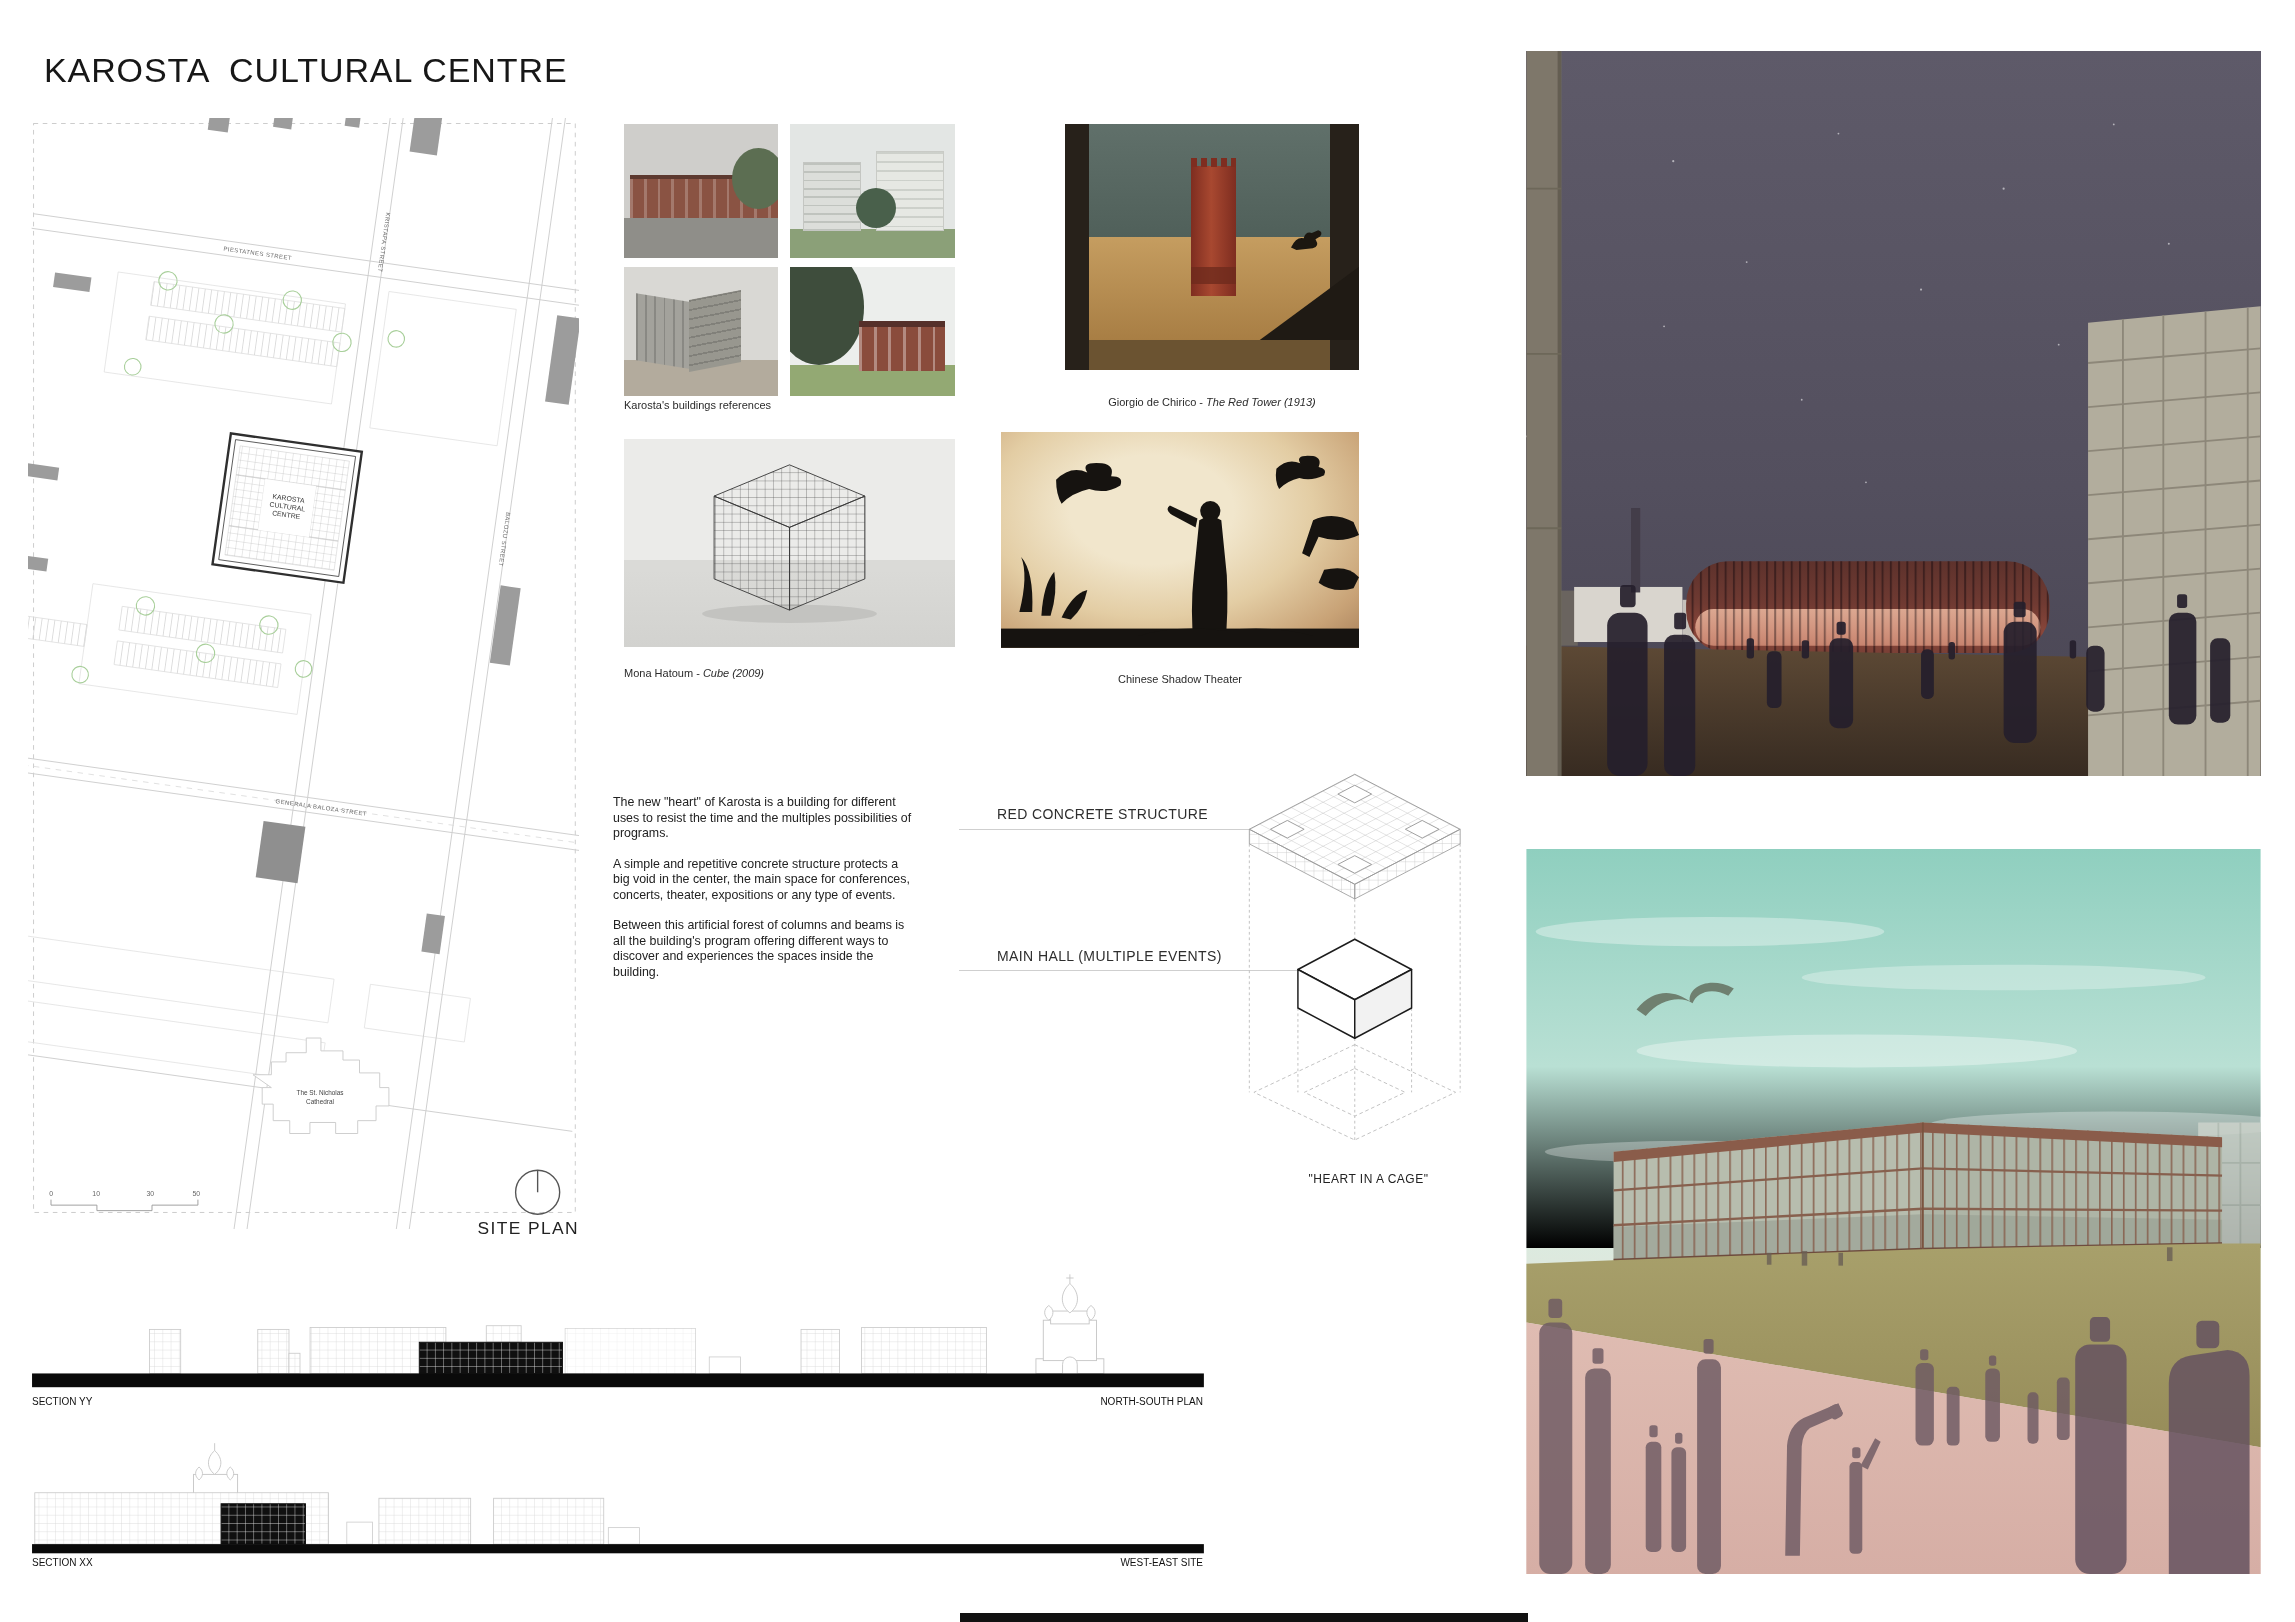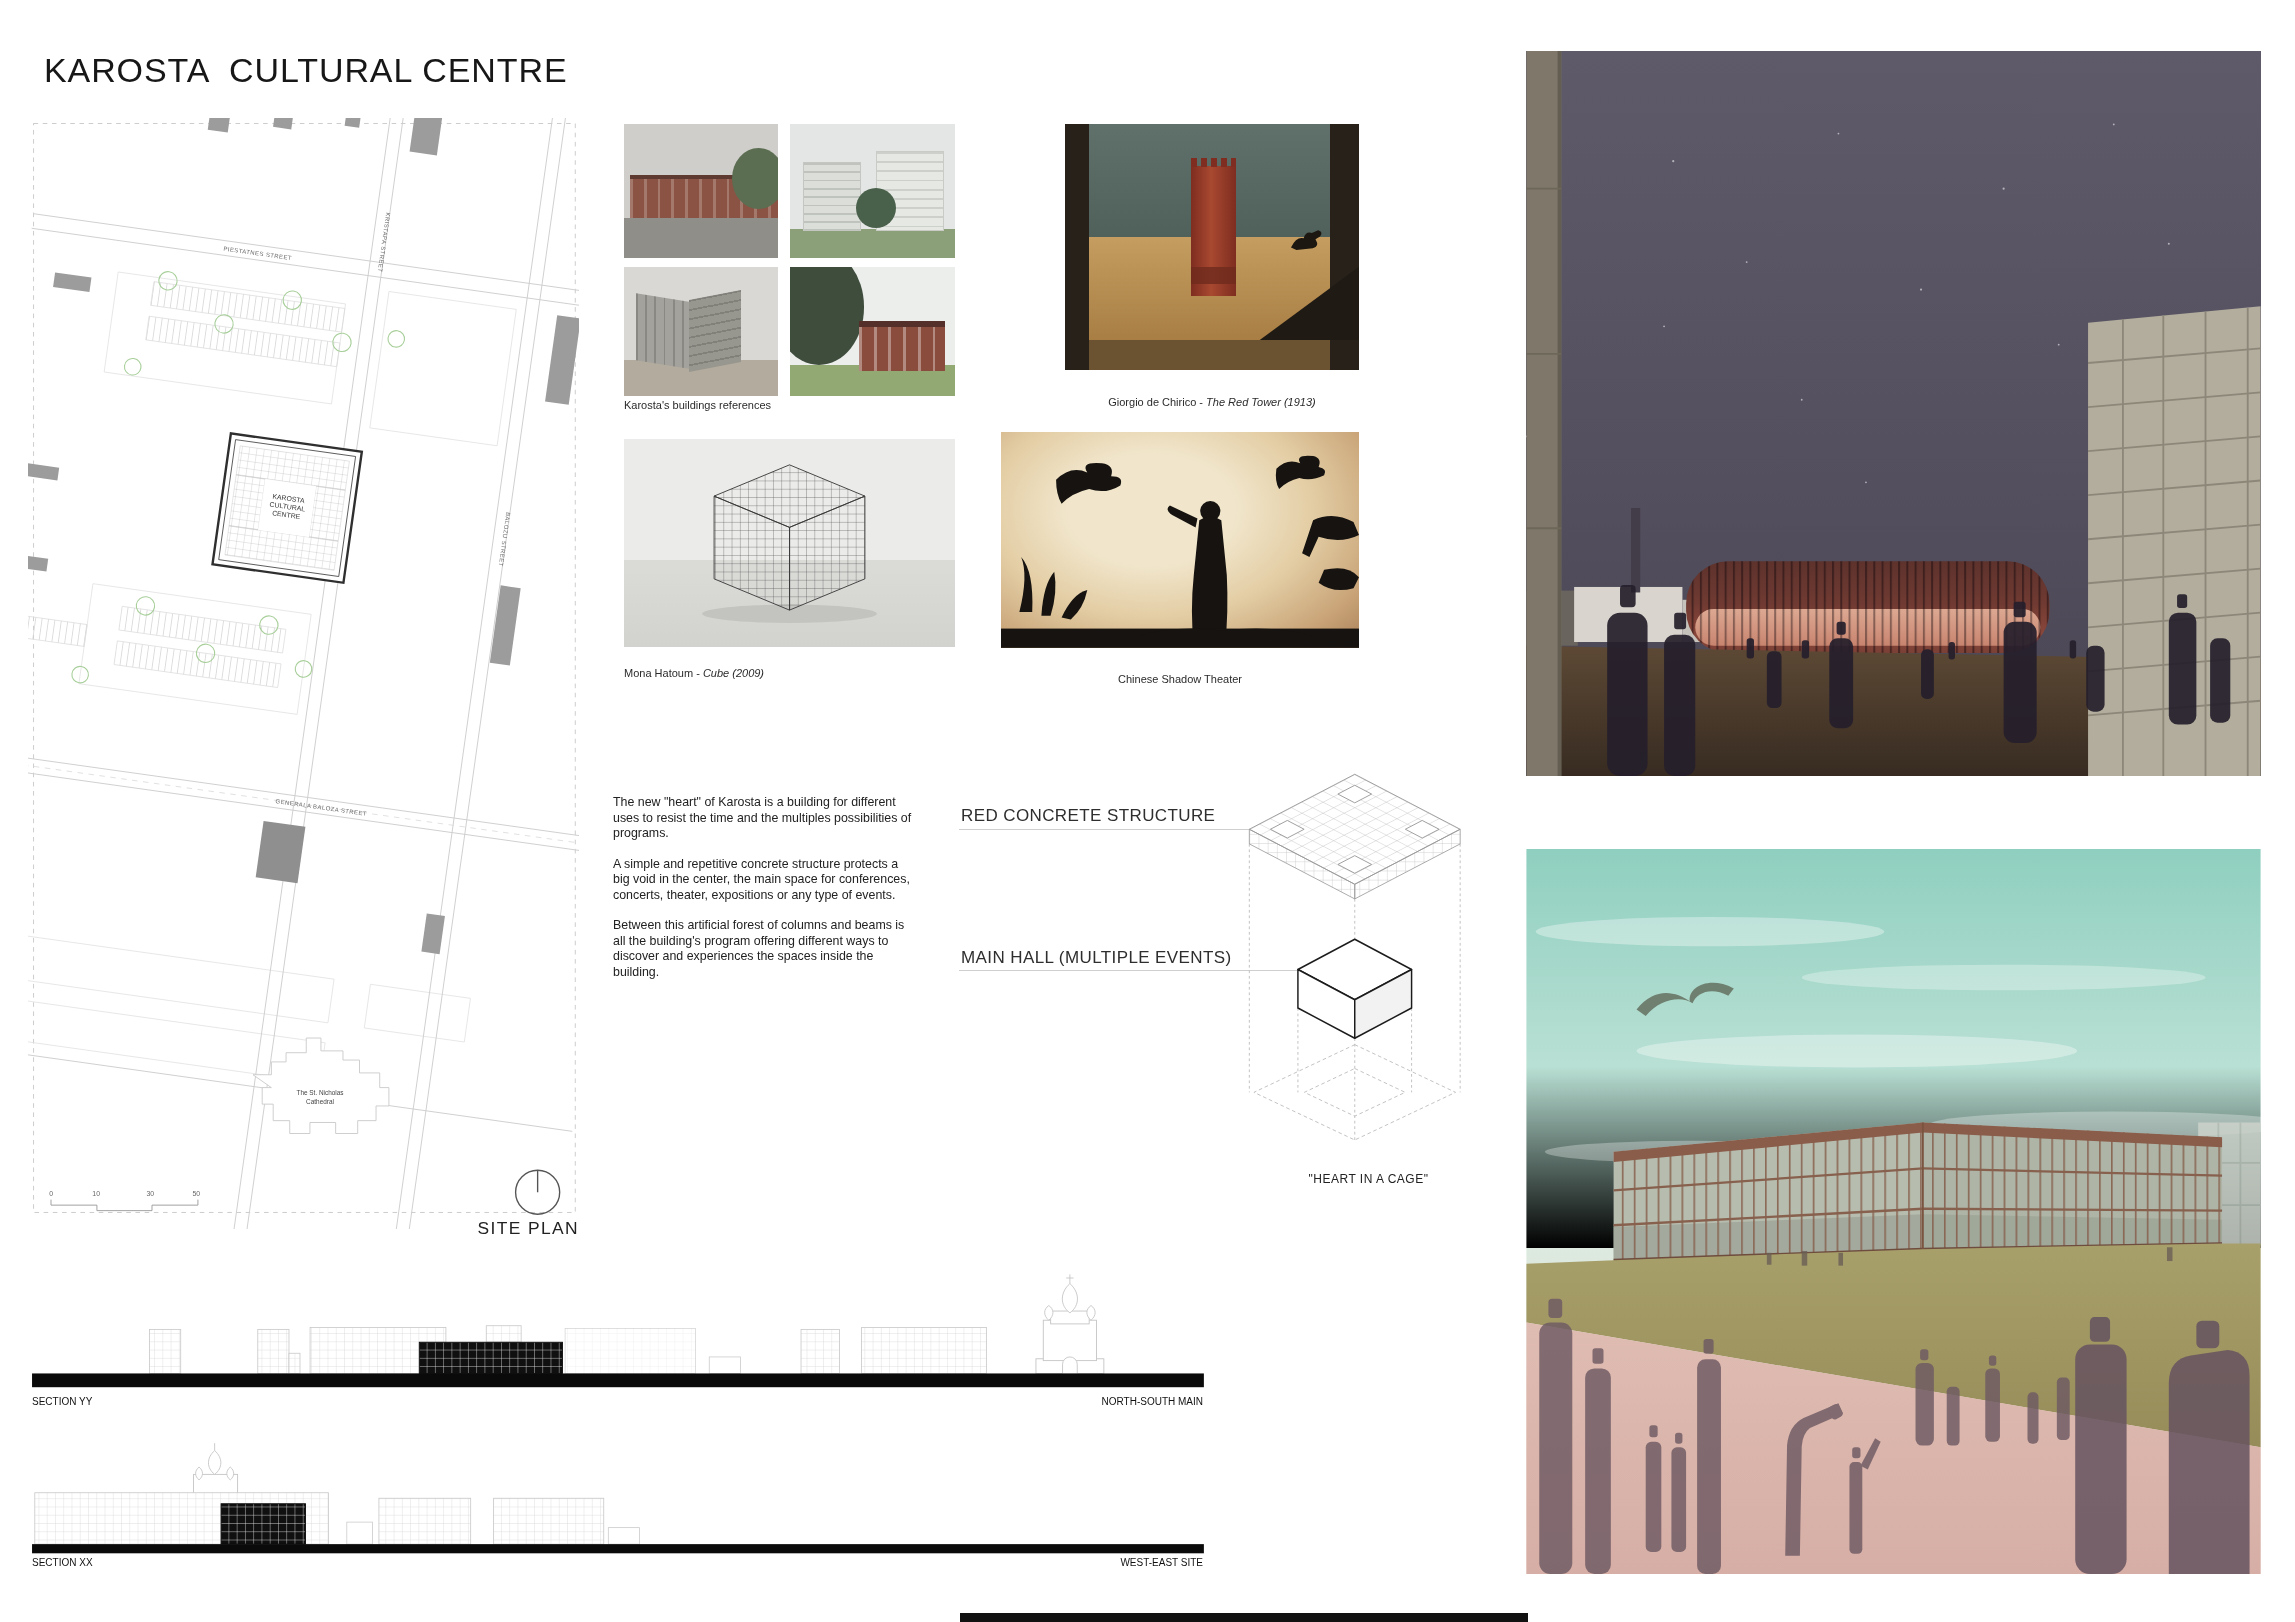--- a/index.html
+++ b/index.html
@@ -3,21 +3,21 @@
 <meta charset="utf-8">
 <style>
   html,body{margin:0;padding:0;background:#ffffff;}
   #board{position:relative;width:2296px;height:1623px;background:#ffffff;overflow:hidden;
          font-family:"Liberation Sans", sans-serif;color:#1a1a1a;}
   .abs{position:absolute;}
   #title{left:44px;top:33px;font-size:34px;letter-spacing:0.9px;white-space:pre;color:#171717;margin-top:18px;}
   .caption{font-size:11px;color:#2b2b2b;}
   .caption i{font-style:italic;text-align:center;}
   .caption.center{text-align:center;}
-  .small-label{font-size:17px;letter-spacing:0.4px;color:#2e2e2e;}
+  .small-label{font-size:14px;letter-spacing:0.4px;color:#2e2e2e;margin-left:36px;}
   .leader{height:0.9px;background:#cfcfcf;}
   .section-label{font-size:10px;color:#111;}
   #siteplan-label{font-size:17.4px;letter-spacing:1.4px;color:#222;text-align:right;}
   #heart-caption{font-size:12px;letter-spacing:0.5px;color:#222;text-align:center;}
   .concept{font-size:12.4px;line-height:1.26;color:#222;width:303px;}
   .concept p{margin:0 0 14.7px 0;}
   .photo{position:absolute;overflow:hidden;}
   .ph{position:absolute;}
   svg{display:block;}
 </style>
@@ -349,21 +349,21 @@
         <rect x="380" y="252" width="100" height="50"></rect>
         <rect x="505" y="252" width="120" height="50"></rect>
       </g>
       <rect x="345" y="278" width="28" height="24" fill="#ffffff" stroke="#cdcdcd" stroke-width="0.9"></rect>
       <rect x="630" y="284" width="34" height="18" fill="#ffffff" stroke="#cdcdcd" stroke-width="0.9"></rect>
       <rect x="208" y="258" width="92" height="44" fill="url(#sgd)" stroke="#0c0c0c" stroke-width="1"></rect>
       <rect x="2" y="302" width="1277" height="10" fill="#0a0a0a"></rect>
     </g>
   </svg>
   <div class="abs section-label" style="left:32px;top:1396px;">SECTION YY</div>
-  <div class="abs section-label" style="left:950px;top:1396px;width:253px;text-align:right;">NORTH-SOUTH MAIN</div>
+  <div class="abs section-label" style="left:950px;top:1396px;width:253px;text-align:right;">NORTH-SOUTH PLAN</div>
   <div class="abs section-label" style="left:32px;top:1557px;">SECTION XX</div>
   <div class="abs section-label" style="left:950px;top:1557px;width:253px;text-align:right;">WEST-EAST SITE</div>
 
   <div class="abs" style="left:1526px;top:51px;width:735px;height:725px;overflow:hidden;
        background:linear-gradient(180deg,#5e5a69,#534f5e 60%,#494553);">
     <svg width="735" height="725" viewBox="0 0 800 790">
       <defs>
         <linearGradient id="nb" x1="0" y1="0" x2="0" y2="1">
           <stop offset="0" stop-color="#5e322c"></stop>
             <stop offset="0.45" stop-color="#6f3a32"></stop>

